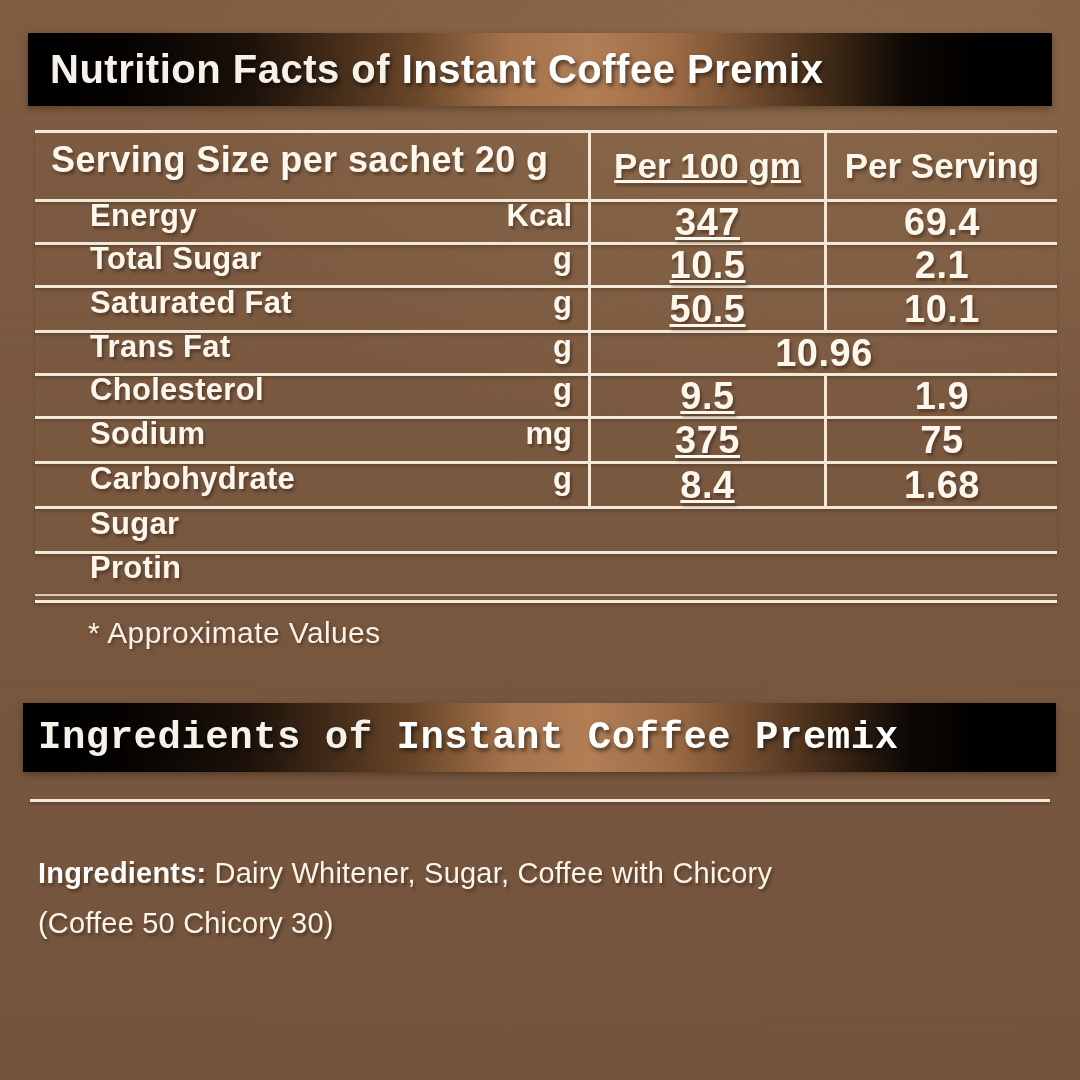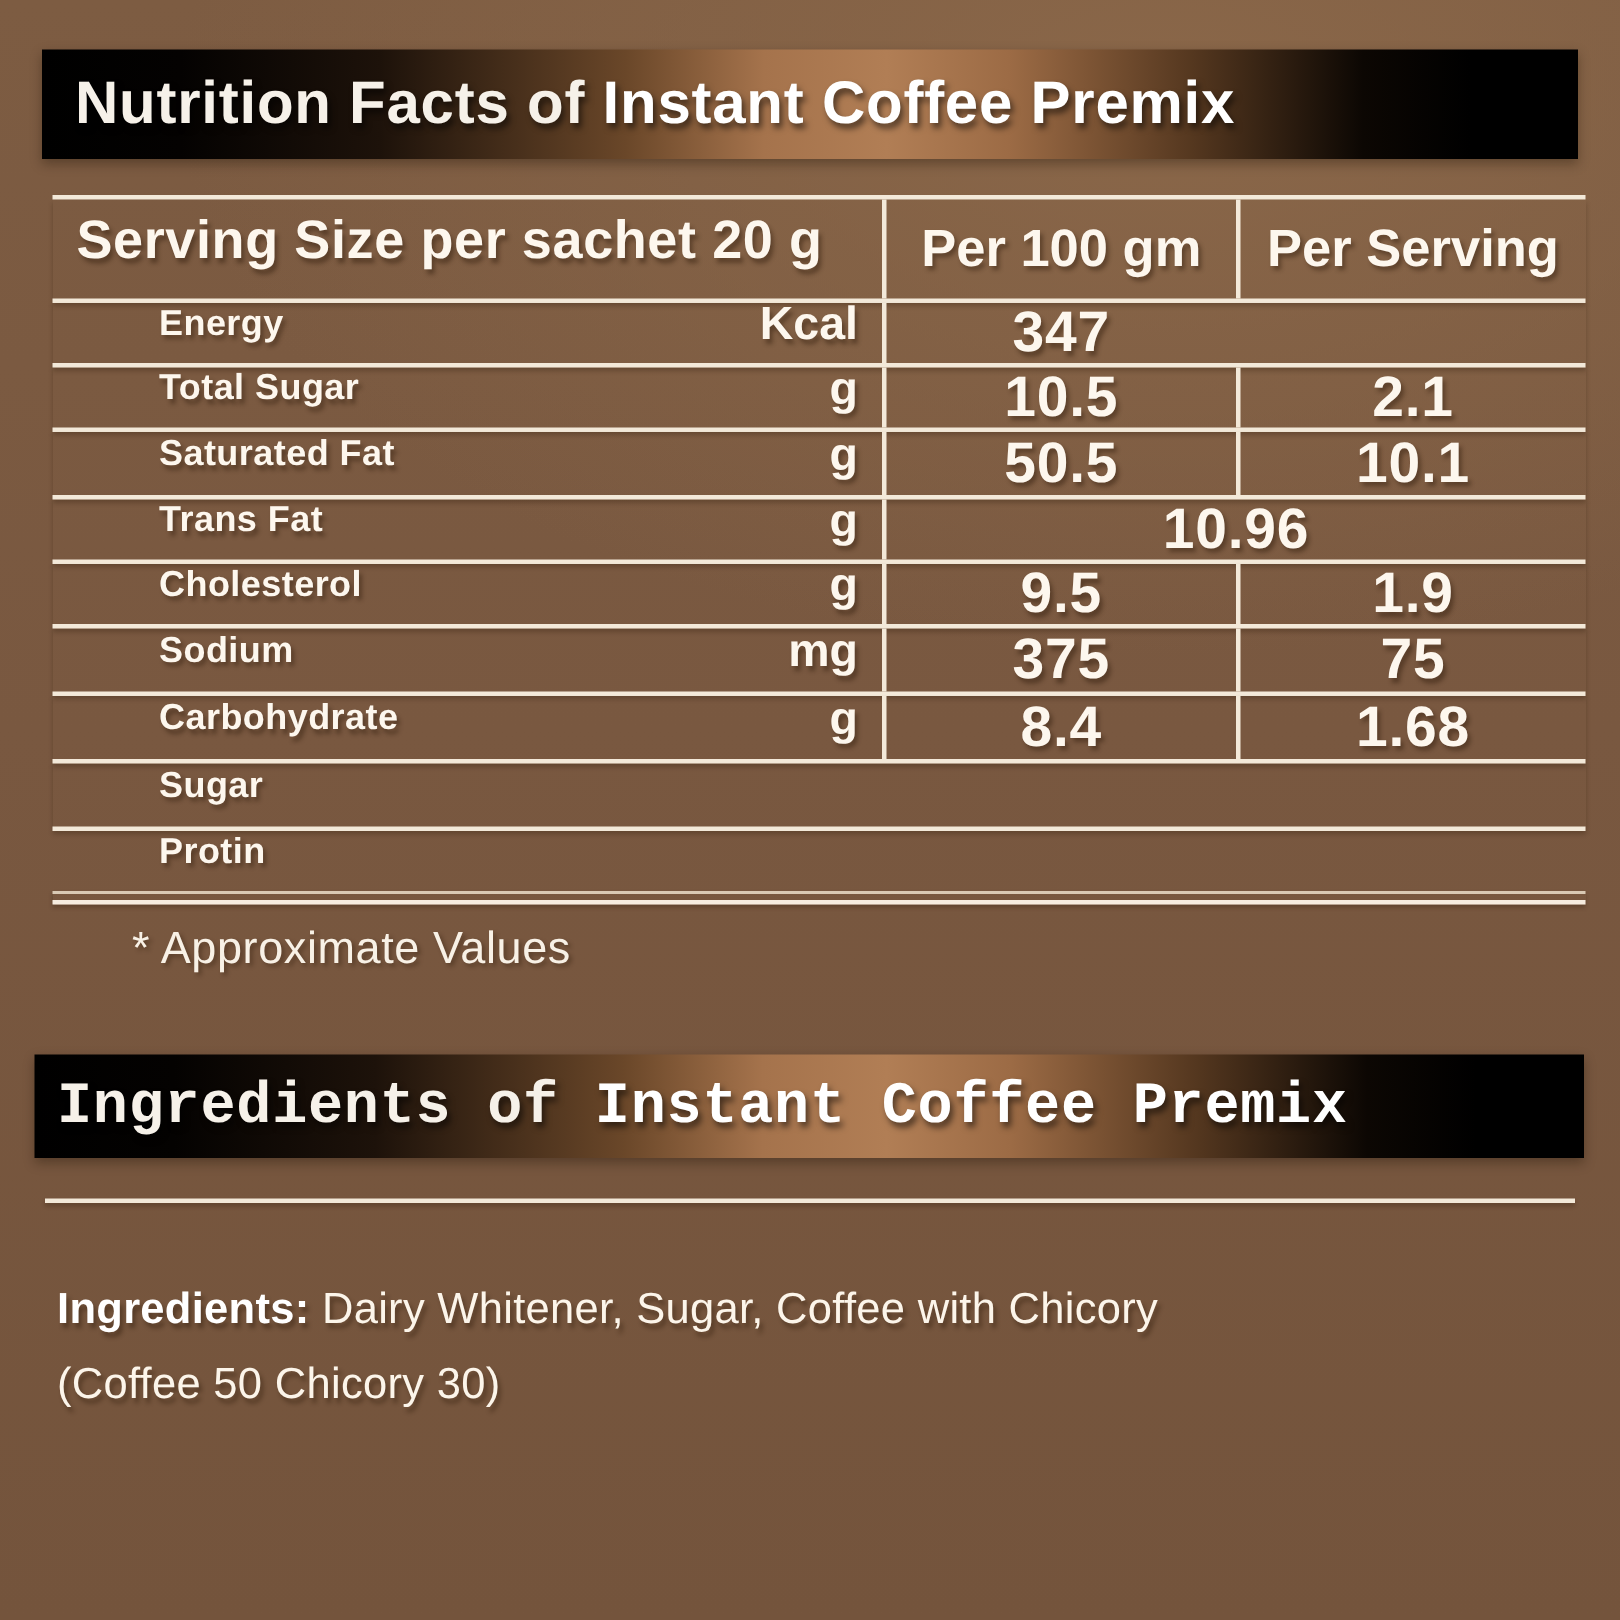--- a/index.html
+++ b/index.html
@@ -40,30 +40,30 @@
     box-sizing:border-box;
   }
   .trow{
     display:flex;align-items:stretch;
     border-bottom:3px solid #f3e9d9;
     box-shadow:0 2px 3px rgba(40,22,8,0.28);
   }
   .trow .c1{width:553px;box-sizing:border-box;display:flex;align-items:center;justify-content:space-between;
     padding:0 16px 12px 55px;}
   .trow .c2{width:236px;box-sizing:border-box;border-left:3px solid #f3e9d9;
-    display:flex;align-items:center;justify-content:center;}
+    display:flex;align-items:center;justify-content:center;text-decoration:underline;}
   .trow .c3{flex:1;box-sizing:border-box;border-left:3px solid #f3e9d9;
     display:flex;align-items:center;justify-content:center;}
   .trow.nodiv .c1{width:100%;}
   .hrow{height:66px;}
   .r43{height:40px;}
   .r45{height:42px;}
   .hrow .c1{padding-left:16px;font-size:36px;font-weight:600;letter-spacing:0.4px;}
   .hrow .c2,.hrow .c3{font-size:35px;font-weight:600;}
-  .lbl{font-size:24px;font-weight:600;letter-spacing:0.3px;margin-left:16px;}
+  .lbl{font-size:31px;font-weight:600;letter-spacing:0.3px;}
   .unit{font-size:31px;font-weight:600;}
   .val{font-size:38px;font-weight:600;letter-spacing:0.5px;}
   .ntable *{text-shadow:2px 3px 3px rgba(46,26,10,0.45);}
   .double-rule{
     position:absolute;left:35px;top:594px;width:1022px;height:4px;
     border-top:2px solid #d9c9b4;
     border-bottom:3px solid #f6ecdf;
     box-shadow:0 2px 3px rgba(40,22,8,0.3);
   }
   .footnote{
@@ -99,20 +99,21 @@
       <div class="c2">Per 100 gm</div>
       <div class="c3">Per Serving</div>
     </div>
 
     <div class="trow r43">
       <div class="c1">
           <span class="lbl">Energy</span>
           <span class="unit">Kcal</span>
         </div>
       <div class="c2 val">347</div>
+      <div class="c3 val">69.4</div>
     </div>
 
     <div class="trow r43">
       <div class="c1">
           <span class="lbl">Total Sugar</span>
           <span class="unit">g</span>
         </div>
       <div class="c2 val">10.5</div>
       <div class="c3 val">2.1</div>
     </div>

